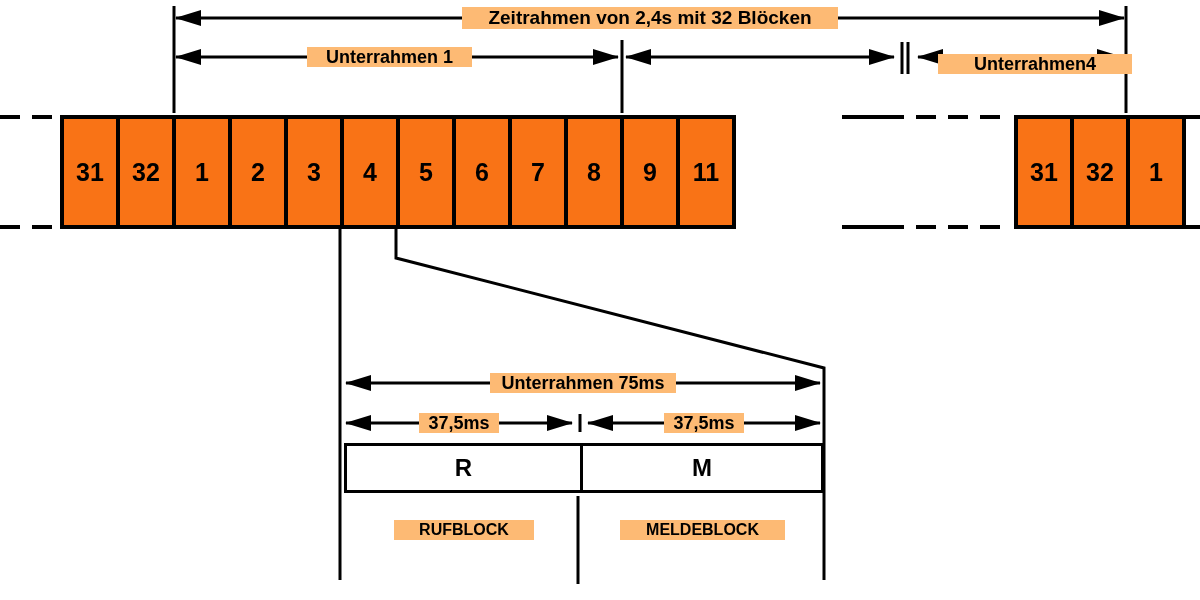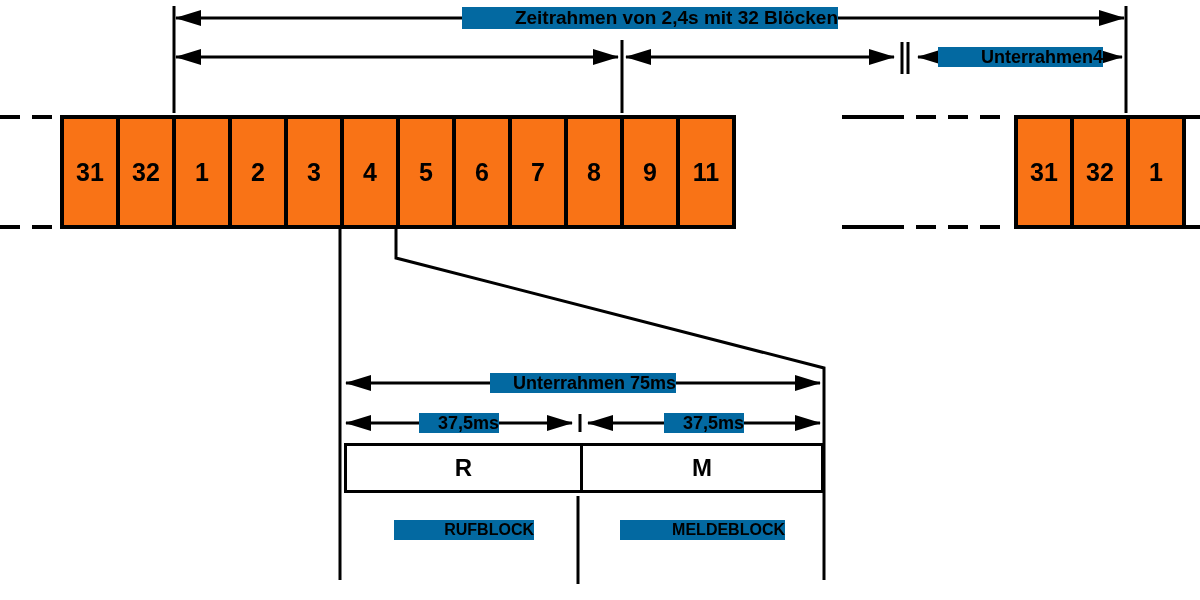--- a/index.html
+++ b/index.html
@@ -3,21 +3,21 @@
 <meta charset="utf-8">
 <style>
   html,body { margin:0; padding:0; background:#ffffff; }
   .diagram {
     position:relative; width:1200px; height:600px; background:#ffffff;
     font-family:"Liberation Sans", sans-serif; font-weight:bold; color:#000000;
     overflow:hidden;
   }
   .lines { position:absolute; left:0; top:0; width:1200px; height:600px; }
   .lbl {
-    position:absolute; background:#0369a1; text-align:right;
+    position:absolute; background:#fdba74; text-align:center;
     white-space:nowrap; line-height:20px;
   }
   .lbl-title { font-size:19px; line-height:22px; }
   .lbl-sub   { font-size:18px; }
   .lbl-cap   { font-size:16px; }
   .block-row { position:absolute; display:flex; }
   .block {
     box-sizing:border-box; width:60px; height:114px;
     border:4px solid #000000; background:#f97316; margin-right:-4px;
     display:flex; align-items:center; justify-content:center;
@@ -75,21 +75,22 @@
 
     <line x1="346" y1="383" x2="820" y2="383" stroke="#000000" stroke-width="3" marker-start="url(#ah)" marker-end="url(#ah)"></line>
     <line x1="346" y1="423" x2="572" y2="423" stroke="#000000" stroke-width="3" marker-start="url(#ah)" marker-end="url(#ah)"></line>
     <line x1="588" y1="423" x2="820" y2="423" stroke="#000000" stroke-width="3" marker-start="url(#ah)" marker-end="url(#ah)"></line>
     <line x1="580" y1="414" x2="580" y2="432" stroke="#000000" stroke-width="3"></line>
 
     <line x1="578" y1="496" x2="578" y2="584" stroke="#000000" stroke-width="3"></line>
   </svg>
 
   <div class="lbl lbl-title" style="left:462px; top:7px; width:376px;">Zeitrahmen von 2,4s mit 32 Blöcken</div>
-  <div class="lbl lbl-sub" style="left:938px; top:47px; width:165px;">Unterrahmen4</div>
+  <div class="lbl lbl-sub" style="left:307px; top:47px; width:165px;">Unterrahmen 1</div>
+  <div class="lbl lbl-sub" style="left:938px; top:54px; width:194px;">Unterrahmen4</div>
 
   <div class="block-row" style="left:60px; top:115px;">
     <div class="block">31</div>
     <div class="block">32</div>
     <div class="block">1</div>
     <div class="block">2</div>
     <div class="block">3</div>
     <div class="block">4</div>
     <div class="block">5</div>
     <div class="block">6</div>

